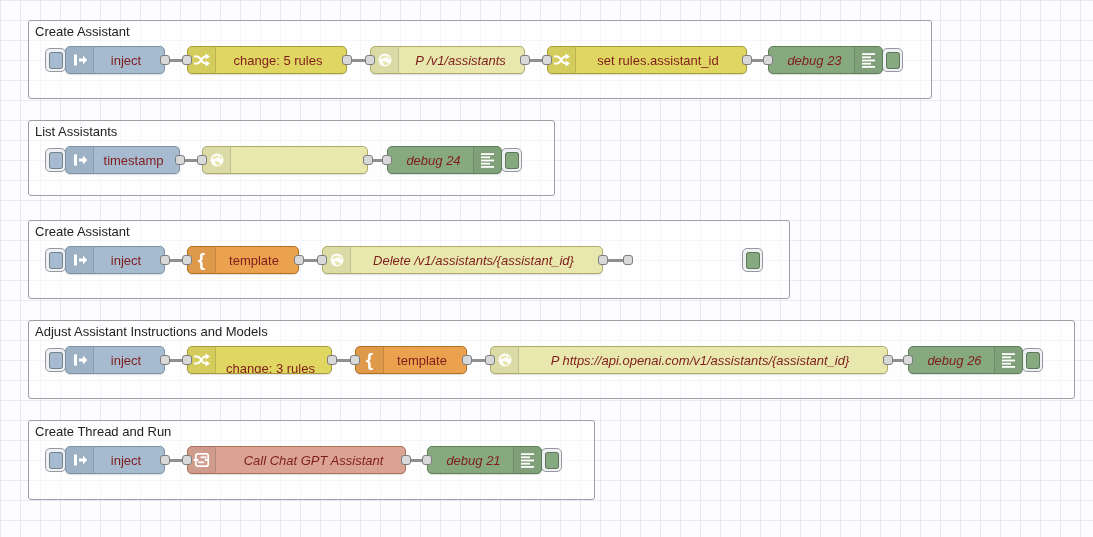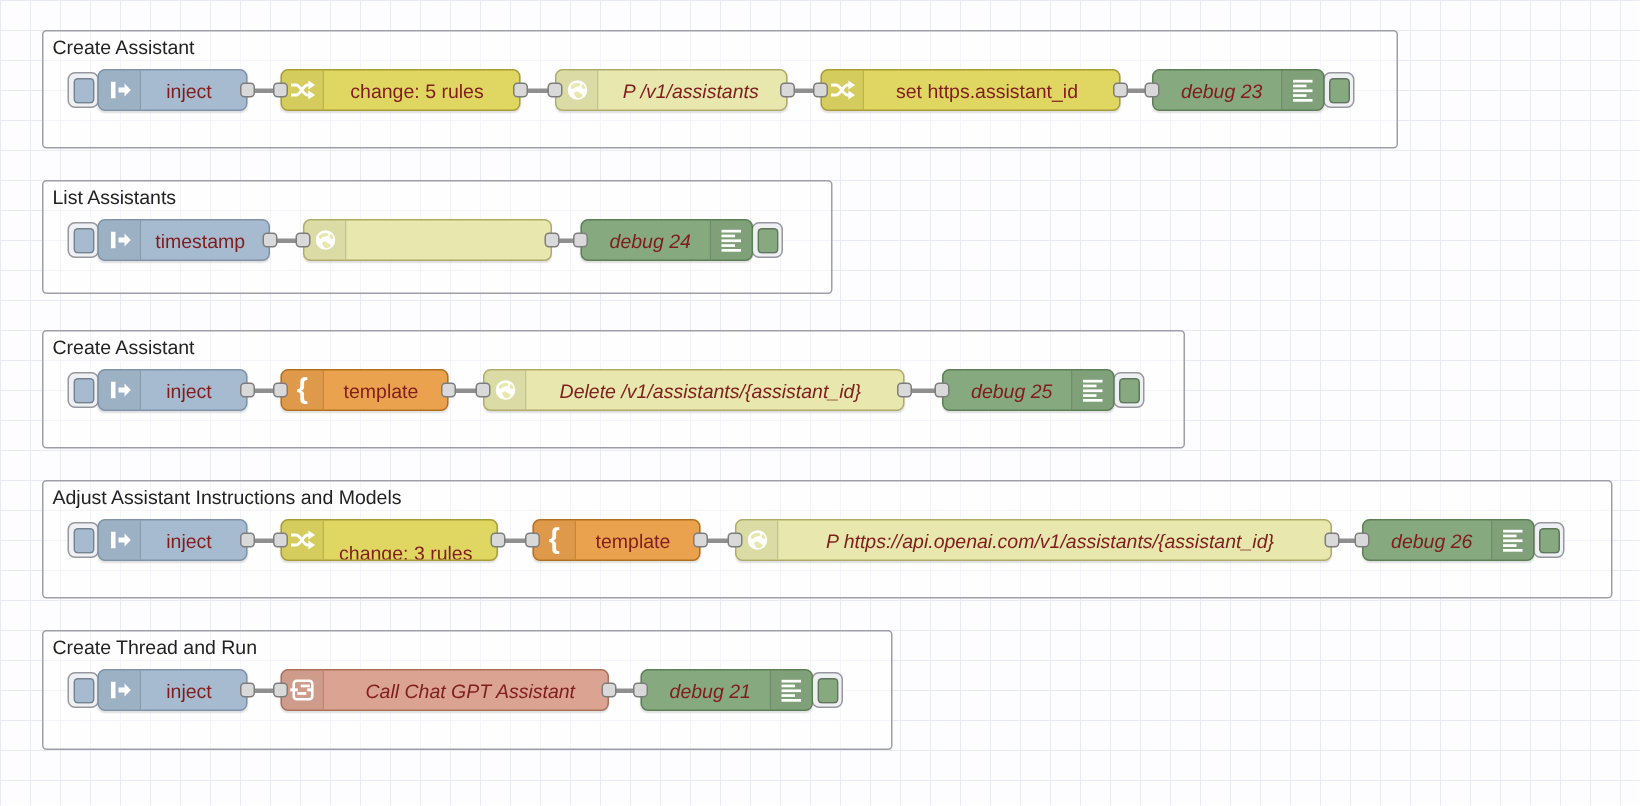--- a/index.html
+++ b/index.html
@@ -128,21 +128,21 @@
     <div class="port" style="left: 520px; top: 55px; background: rgb(217, 217, 217); border-color: rgb(125, 125, 125);"></div>
     <div class="node" style="left: 547px; top: 46px; width: 200px; background: rgb(224, 215, 98); border-color: rgb(168, 157, 53);">
       <div class="icon-box left">
         <svg width="17" height="16" viewBox="0 0 17 16">
     <path d="M1 4.6h3.2c3.6 0 4.4 6.8 8 6.8h1.4" stroke="#ffffff" stroke-width="2" fill="none"></path>
     <path d="M1 11.4h3.2c3.6 0 4.4-6.8 8-6.8h1.4" stroke="#ffffff" stroke-width="2" fill="none"></path>
     <path d="M12.6 1.6 17 4.6l-4.4 3z" fill="#ffffff"></path>
     <path d="M12.6 8.4 17 11.4l-4.4 3z" fill="#ffffff"></path>
         </svg>
       </div>
-      <div class="node-label" style="left: 28px; right: 6px;">set https.assistant_id</div>
+      <div class="node-label" style="left: 28px; right: 6px;">set rules.assistant_id</div>
     </div>
     <div class="port" style="left: 542px; top: 55px; background: rgb(217, 217, 217); border-color: rgb(125, 125, 125);"></div>
     <div class="port" style="left: 742px; top: 55px; background: rgb(217, 217, 217); border-color: rgb(125, 125, 125);"></div>
     <div class="side-button" style="left: 882px; top: 48px;">
       <div class="inner" style="background: rgb(135, 169, 128);"></div>
     </div>
     <div class="node" style="left: 768px; top: 46px; width: 115px; background: rgb(135, 169, 128); border-color: rgb(92, 127, 86);">
       <div class="icon-box right">
         <svg width="15" height="16" viewBox="0 0 15 16">
     <rect x="1" y="1.2" width="13" height="1.8" fill="#ffffff"></rect>
@@ -237,32 +237,20 @@
     <path d="M11.5 4.2c.9.3 1.6 1.4 1.6 2.4 0 .8-1.2.9-1.8.3-.6-.6-.7-1.5-.4-2.2.2-.4.3-.6.6-.5z" fill="#e7e7ae"></path>
         </svg>
       </div>
       <div class="node-label italic" style="left: 28px; right: 6px;">Delete /v1/assistants/{assistant_id}</div>
     </div>
     <div class="port" style="left: 317px; top: 255px; background: rgb(217, 217, 217); border-color: rgb(125, 125, 125);"></div>
     <div class="port" style="left: 598px; top: 255px; background: rgb(217, 217, 217); border-color: rgb(125, 125, 125);"></div>
     <div class="side-button" style="left: 742px; top: 248px;">
       <div class="inner" style="background: rgb(135, 169, 128);"></div>
     </div>
-    <div class="node" style="left: 628px; top: 246px; width: 115px; background: rgb(135, 169, 128); border-color: rgb(92, 127, 86);">
-      <div class="icon-box right">
-        <svg width="15" height="16" viewBox="0 0 15 16">
-    <rect x="1" y="1.2" width="13" height="1.8" fill="#ffffff"></rect>
-    <rect x="1" y="4.4" width="9" height="1.8" fill="#ffffff"></rect>
-    <rect x="1" y="7.6" width="13" height="1.8" fill="#ffffff"></rect>
-    <rect x="1" y="10.8" width="9" height="1.8" fill="#ffffff"></rect>
-    <rect x="1" y="14" width="13" height="1.8" fill="#ffffff"></rect>
-        </svg>
-      </div>
-      <div class="node-label italic" style="left: 6px; right: 28px;">debug 25</div>
-    </div>
     <div class="port" style="left: 623px; top: 255px; background: rgb(217, 217, 217); border-color: rgb(125, 125, 125);"></div>
     <div class="group" style="left: 28px; top: 320px; width: 1047px; height: 79px; border-color: rgb(158, 158, 168);">
       <div class="group-title">Adjust Assistant Instructions and Models</div>
     </div>
     <div class="wire" style="left: 165px; top: 358.5px; width: 22px; background: rgb(143, 143, 143);"></div>
     <div class="wire" style="left: 332px; top: 358.5px; width: 23px; background: rgb(143, 143, 143);"></div>
     <div class="wire" style="left: 467px; top: 358.5px; width: 23px; background: rgb(143, 143, 143);"></div>
     <div class="wire" style="left: 888px; top: 358.5px; width: 20px; background: rgb(143, 143, 143);"></div>
     <div class="side-button" style="left: 45px; top: 348px;">
       <div class="inner" style="background: rgb(166, 187, 207);"></div>

